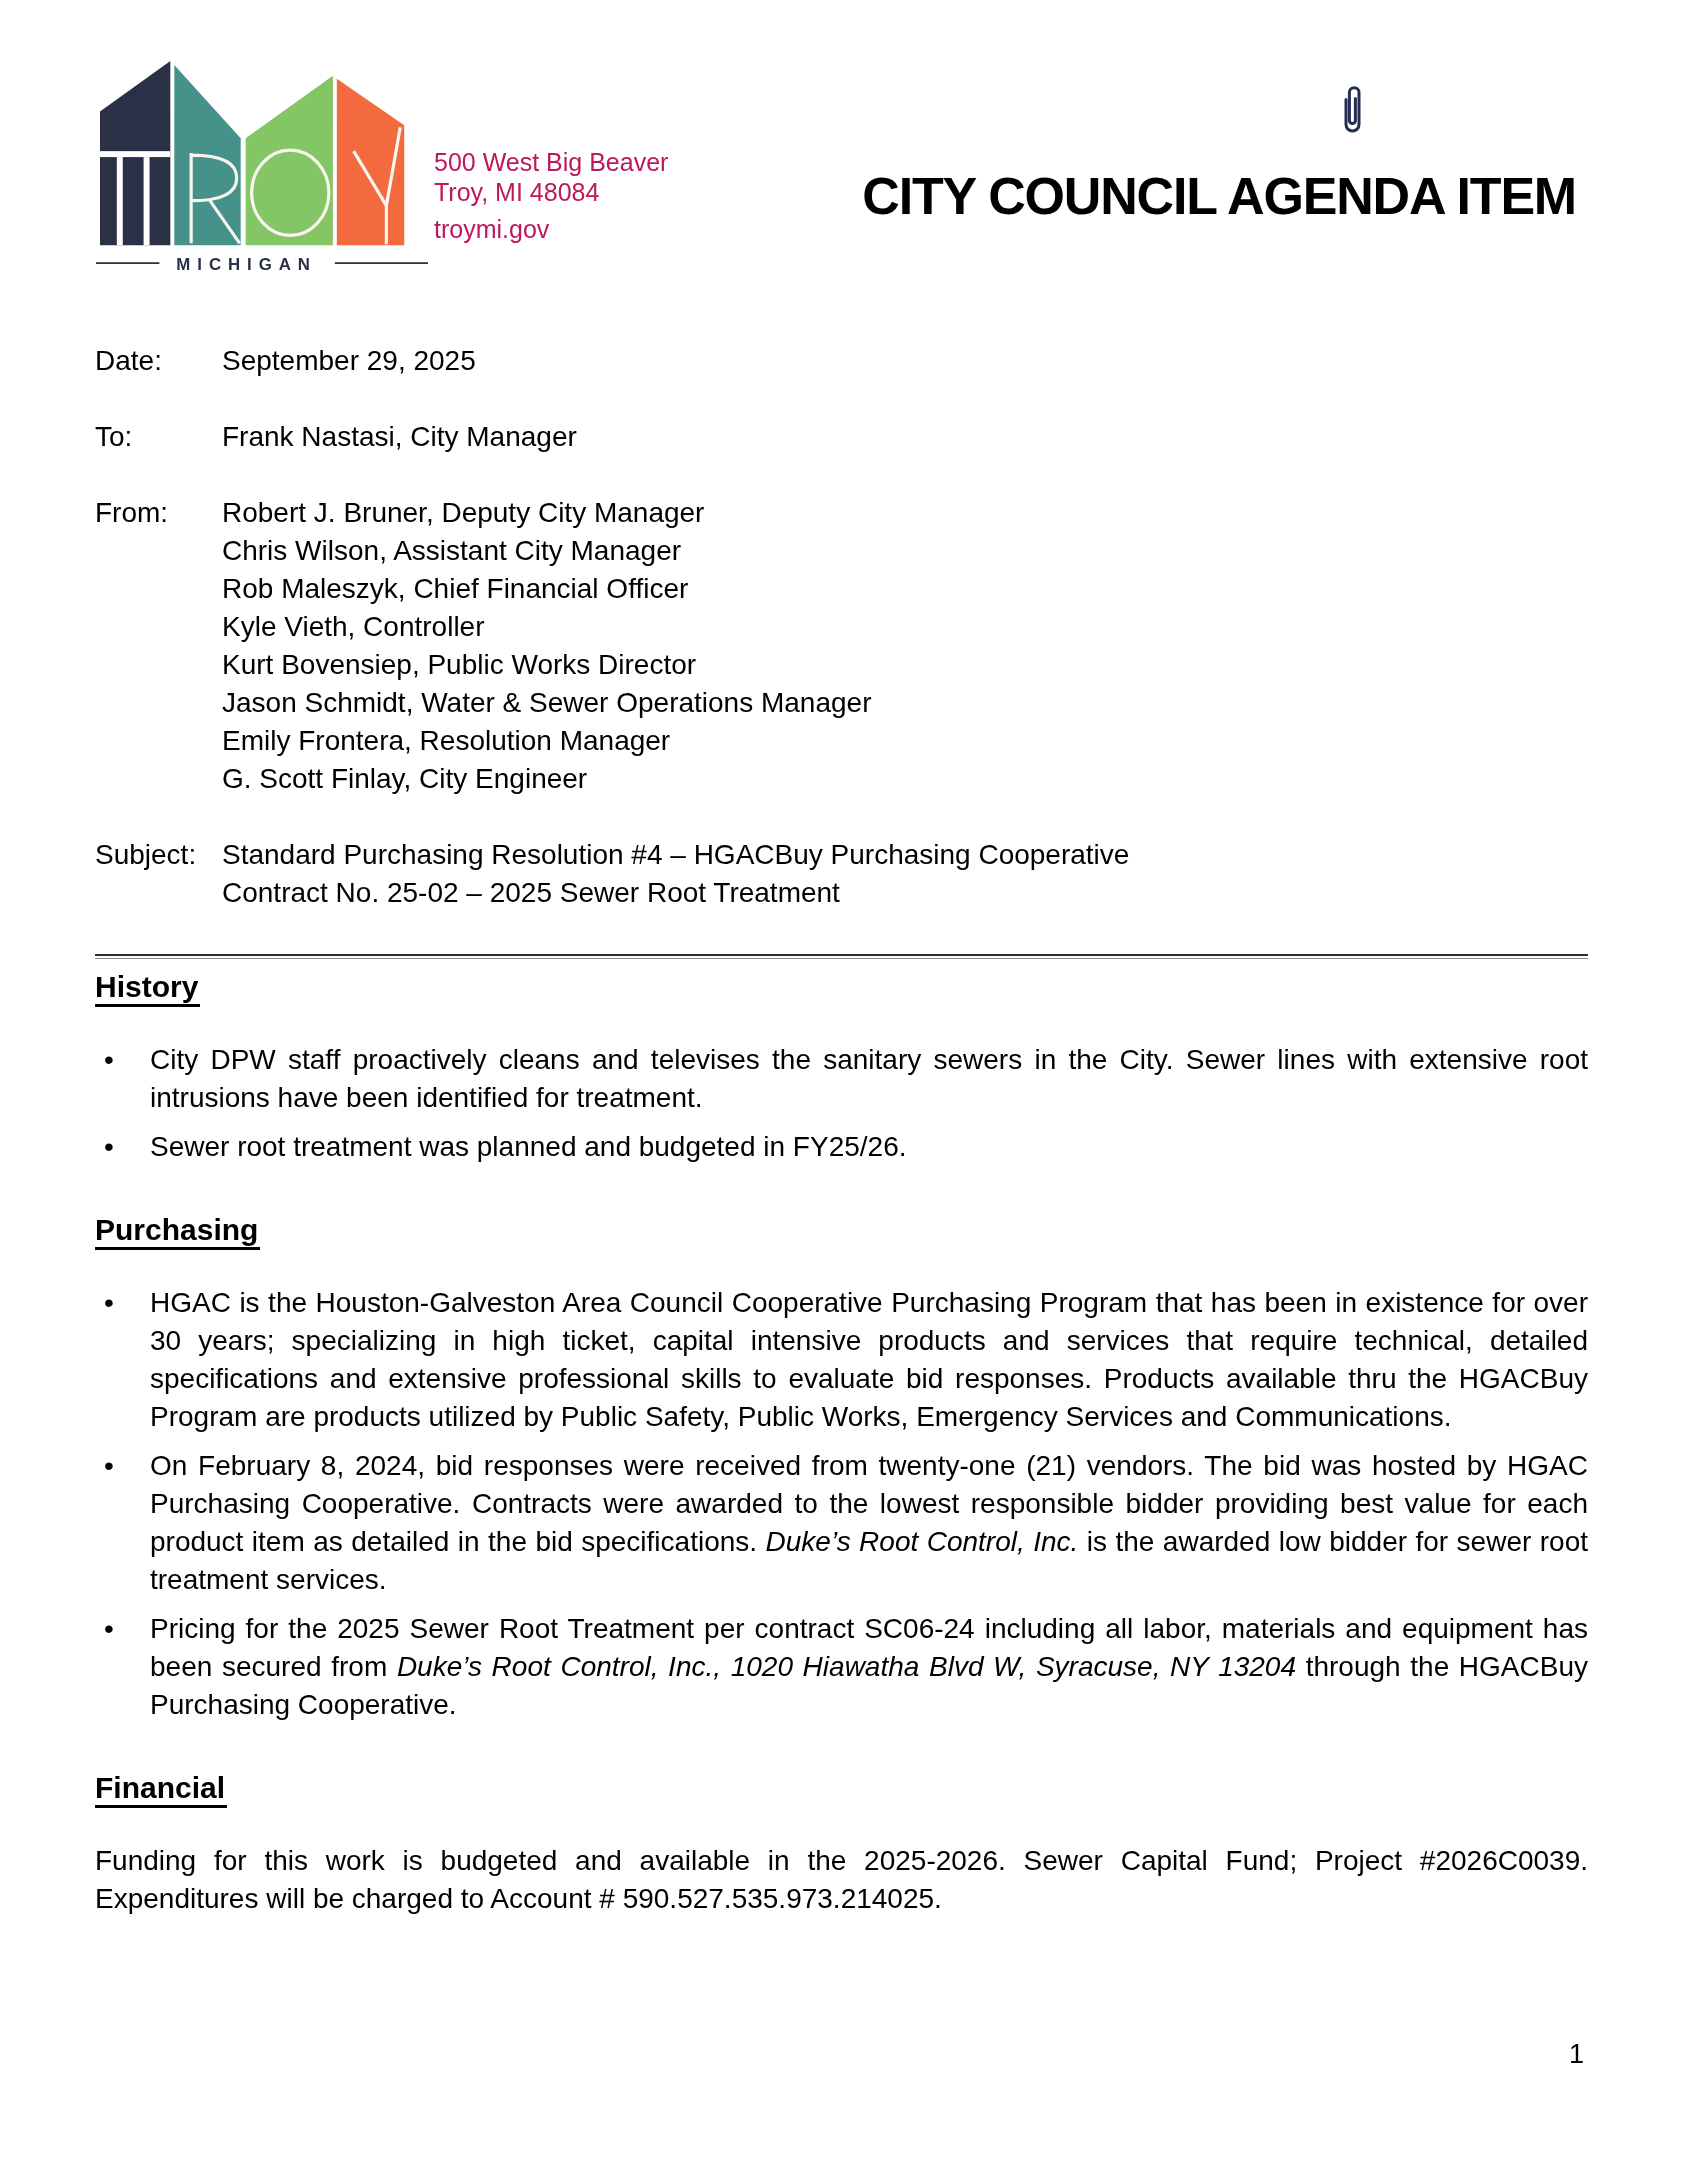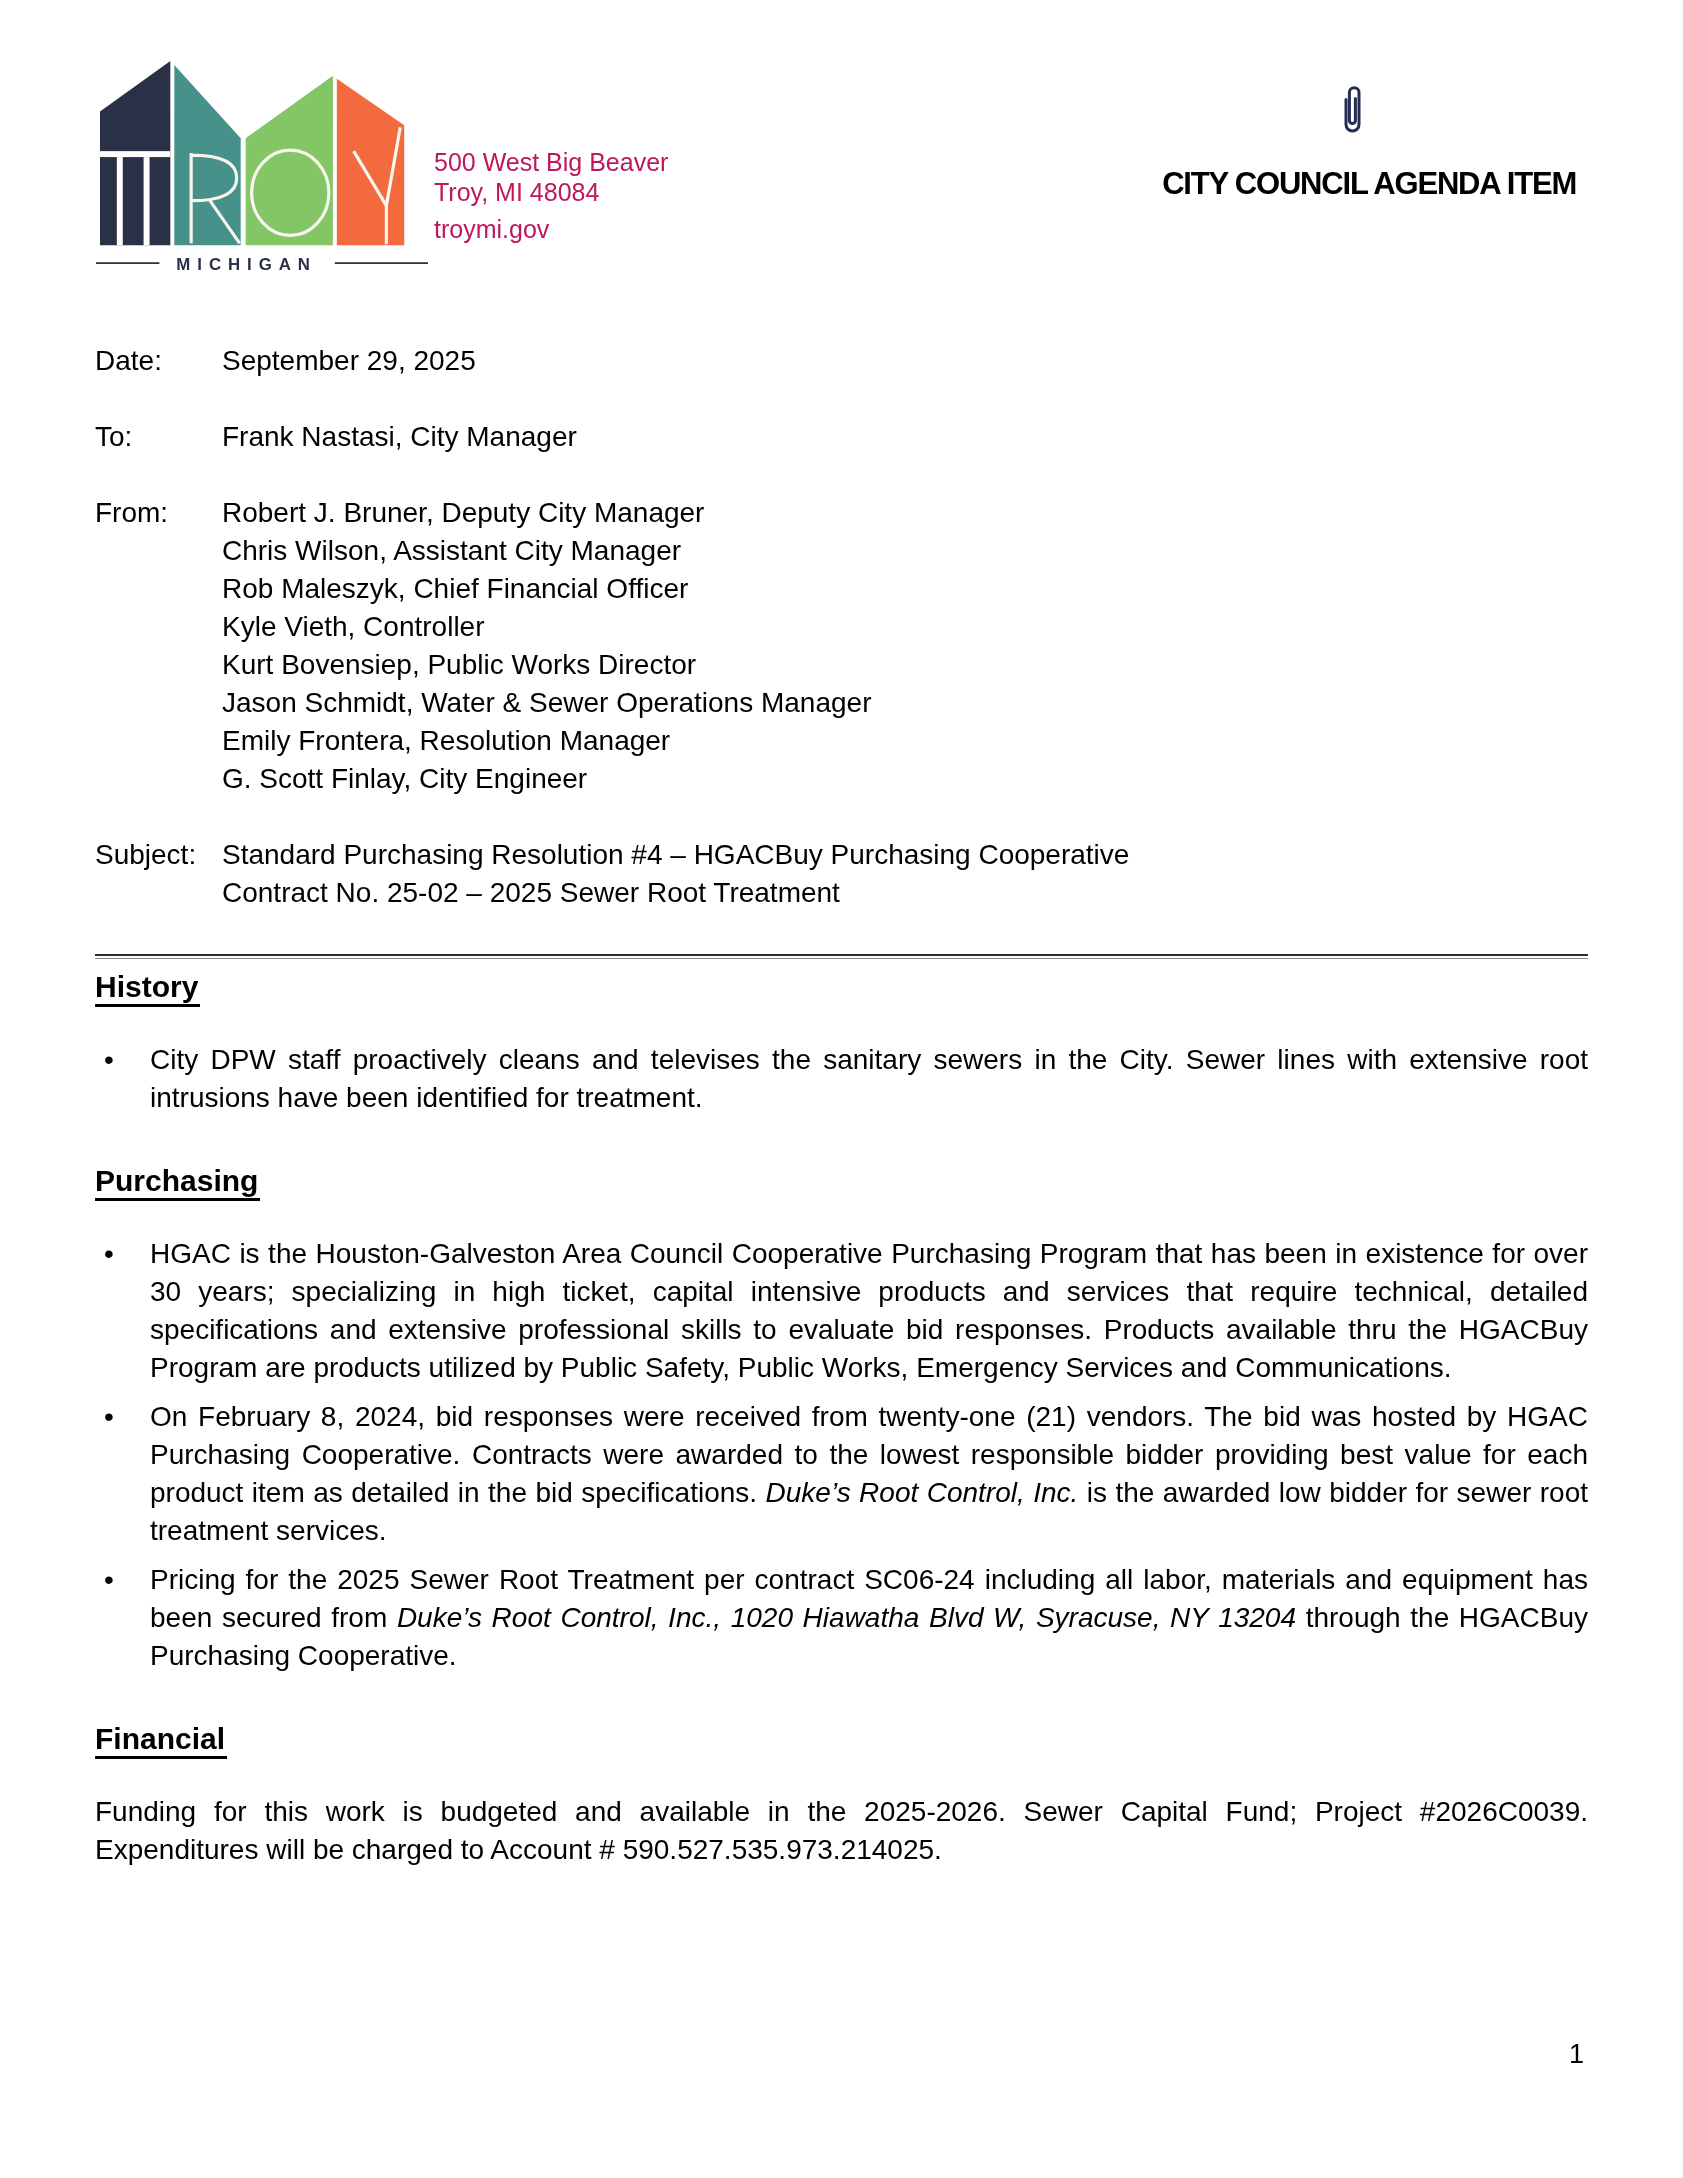--- a/index.html
+++ b/index.html
@@ -13,21 +13,21 @@
     overflow:hidden;
   }
   
   .header{position:relative;height:342px;}
   .logo-svg{position:absolute;left:94px;top:56px;}
   .address{position:absolute;left:434px;top:147px;font-size:25px;line-height:30px;color:#be185d;}
   .address .addr-line3{margin-top:7px;}
   .paperclip{position:absolute;left:1340px;top:83px;}
   .doc-title{
     position:absolute;right:107px;top:166px;
-    font-size:31px;font-weight:bold;letter-spacing:-1.2px;
+    font-size:52px;font-weight:bold;letter-spacing:-1.2px;
     white-space:nowrap;color:#000;
   }
   
   .memo{margin:0 95px;}
   .memo-row{display:flex;margin-bottom:38px;line-height:38px;}
   .memo-label{flex:0 0 127px;}
   .memo-value{flex:1 1 auto;}
   .from-line,.subject-line{line-height:38px;}
   
   .rule{
@@ -137,20 +137,21 @@
     </div>
   </div>
 
   <div class="rule"></div>
 
   <div class="sections">
       <section class="section">
         <div class="section-heading first"><span class="heading-text">History</span></div>
         <ul class="bullet-list">
           <li class="bullet-item"><span>City DPW staff proactively cleans and televises the sanitary sewers in the City. Sewer lines with extensive root intrusions have been identified for treatment.</span></li>
+          <li class="bullet-item"><span>Sewer root treatment was planned and budgeted in FY25/26.</span></li>
         </ul>
       </section>
       <section class="section">
         <div class="section-heading"><span class="heading-text">Purchasing</span></div>
         <ul class="bullet-list">
           <li class="bullet-item"><span>HGAC is the Houston-Galveston Area Council Cooperative Purchasing Program that has been in existence for over 30 years; specializing in high ticket, capital intensive products and services that require technical, detailed specifications and extensive professional skills to evaluate bid responses. Products available thru the HGACBuy Program are products utilized by Public Safety, Public Works, Emergency Services and Communications.</span></li>
           <li class="bullet-item"><span>On February 8, 2024, bid responses were received from twenty-one (21) vendors. The bid was hosted by HGAC Purchasing Cooperative. Contracts were awarded to the lowest responsible bidder providing best value for each product item as detailed in the bid specifications. </span><span class="it">Duke’s Root Control, Inc.</span><span> is the awarded low bidder for sewer root treatment services.</span></li>
           <li class="bullet-item"><span>Pricing for the 2025 Sewer Root Treatment per contract SC06-24 including all labor, materials and equipment has been secured from </span><span class="it">Duke’s Root Control, Inc., 1020 Hiawatha Blvd W, Syracuse, NY 13204</span><span> through the HGACBuy Purchasing Cooperative.</span></li>
         </ul>
       </section>

